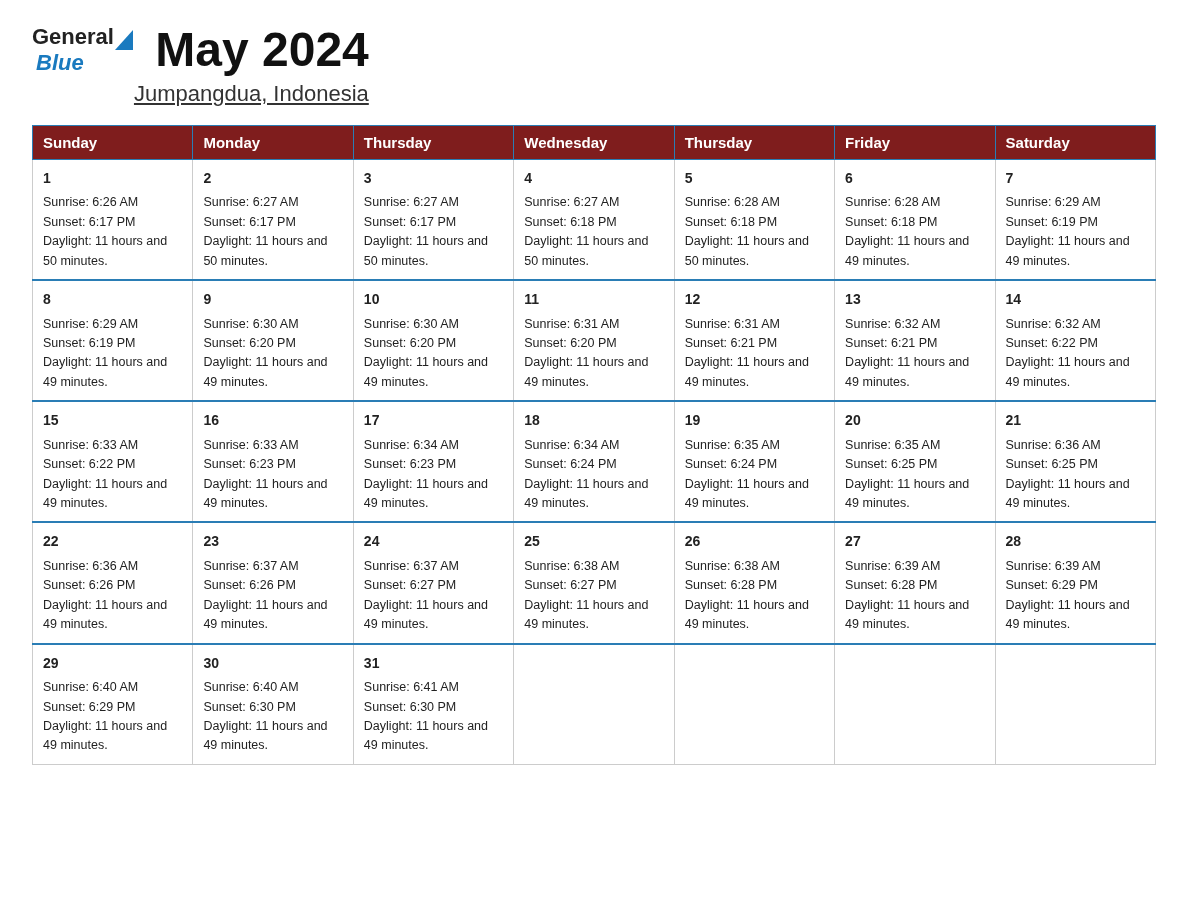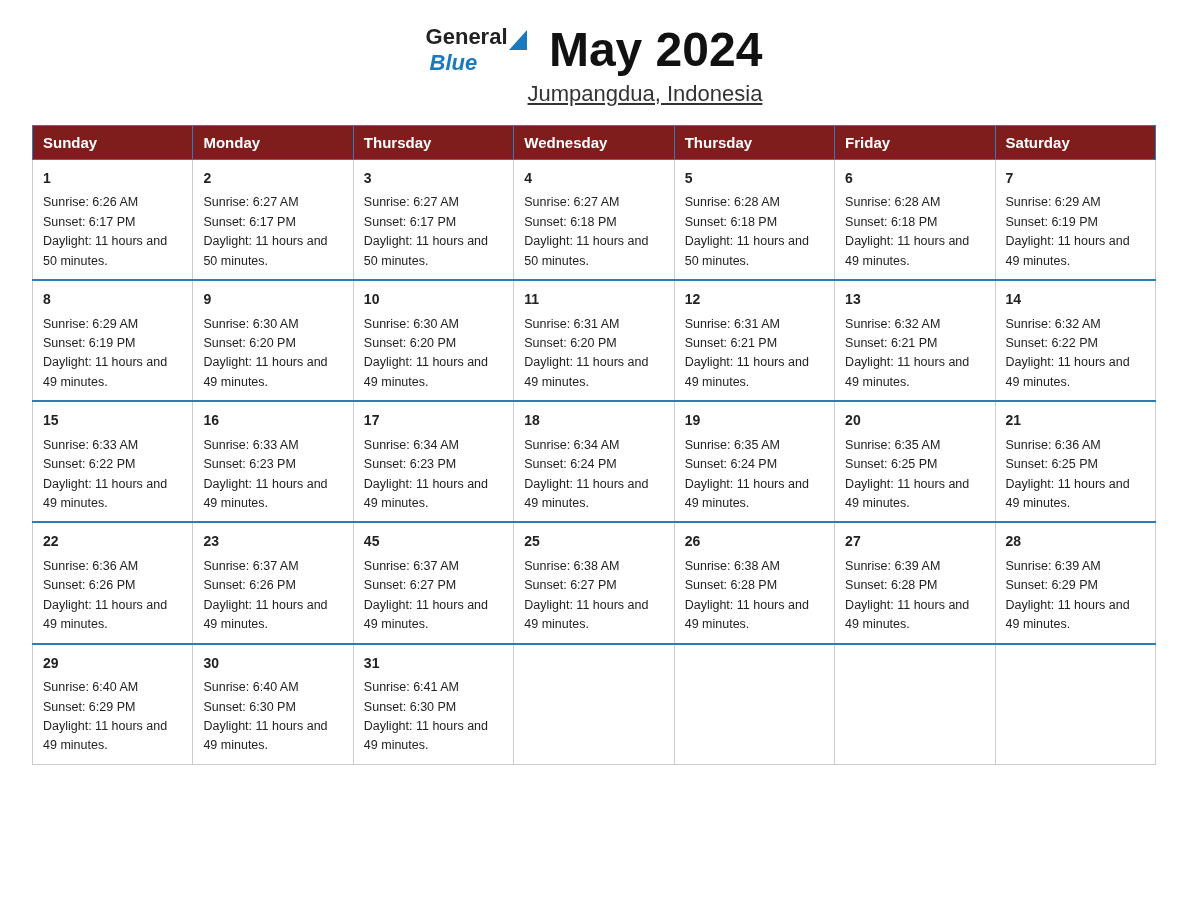--- a/index.html
+++ b/index.html
@@ -7,21 +7,21 @@
       font-family: Arial, sans-serif;
       background: #fff;
       color: #222;
       padding: 24px 32px;
       width: 1188px;
       min-height: 918px;
     }
     .header {
       display: flex;
       align-items: flex-start;
-      justify-content: center;
+      justify-content: flex-start;
       margin-bottom: 18px;
     }
     .logo {
       display: flex;
       align-items: center;
       gap: 4px;
     }
     .title-block {
       text-align: right;
     }
@@ -134,21 +134,21 @@
         <td><span class="day-num">16</span><span>Sunrise: 6:33 AM</span><br><span>Sunset: 6:23 PM</span><br><span>Daylight: 11 hours and 49 minutes.</span></td>
         <td><span class="day-num">17</span><span>Sunrise: 6:34 AM</span><br><span>Sunset: 6:23 PM</span><br><span>Daylight: 11 hours and 49 minutes.</span></td>
         <td><span class="day-num">18</span><span>Sunrise: 6:34 AM</span><br><span>Sunset: 6:24 PM</span><br><span>Daylight: 11 hours and 49 minutes.</span></td>
         <td><span class="day-num">19</span><span>Sunrise: 6:35 AM</span><br><span>Sunset: 6:24 PM</span><br><span>Daylight: 11 hours and 49 minutes.</span></td>
         <td><span class="day-num">20</span><span>Sunrise: 6:35 AM</span><br><span>Sunset: 6:25 PM</span><br><span>Daylight: 11 hours and 49 minutes.</span></td>
         <td><span class="day-num">21</span><span>Sunrise: 6:36 AM</span><br><span>Sunset: 6:25 PM</span><br><span>Daylight: 11 hours and 49 minutes.</span></td>
       </tr>
       <tr>
         <td><span class="day-num">22</span><span>Sunrise: 6:36 AM</span><br><span>Sunset: 6:26 PM</span><br><span>Daylight: 11 hours and 49 minutes.</span></td>
         <td><span class="day-num">23</span><span>Sunrise: 6:37 AM</span><br><span>Sunset: 6:26 PM</span><br><span>Daylight: 11 hours and 49 minutes.</span></td>
-        <td><span class="day-num">45</span><span>Sunrise: 6:37 AM</span><br><span>Sunset: 6:27 PM</span><br><span>Daylight: 11 hours and 49 minutes.</span></td>
+        <td><span class="day-num">24</span><span>Sunrise: 6:37 AM</span><br><span>Sunset: 6:27 PM</span><br><span>Daylight: 11 hours and 49 minutes.</span></td>
         <td><span class="day-num">25</span><span>Sunrise: 6:38 AM</span><br><span>Sunset: 6:27 PM</span><br><span>Daylight: 11 hours and 49 minutes.</span></td>
         <td><span class="day-num">26</span><span>Sunrise: 6:38 AM</span><br><span>Sunset: 6:28 PM</span><br><span>Daylight: 11 hours and 49 minutes.</span></td>
         <td><span class="day-num">27</span><span>Sunrise: 6:39 AM</span><br><span>Sunset: 6:28 PM</span><br><span>Daylight: 11 hours and 49 minutes.</span></td>
         <td><span class="day-num">28</span><span>Sunrise: 6:39 AM</span><br><span>Sunset: 6:29 PM</span><br><span>Daylight: 11 hours and 49 minutes.</span></td>
       </tr>
       <tr>
         <td><span class="day-num">29</span><span>Sunrise: 6:40 AM</span><br><span>Sunset: 6:29 PM</span><br><span>Daylight: 11 hours and 49 minutes.</span></td>
         <td><span class="day-num">30</span><span>Sunrise: 6:40 AM</span><br><span>Sunset: 6:30 PM</span><br><span>Daylight: 11 hours and 49 minutes.</span></td>
         <td><span class="day-num">31</span><span>Sunrise: 6:41 AM</span><br><span>Sunset: 6:30 PM</span><br><span>Daylight: 11 hours and 49 minutes.</span></td>
         <td class="empty-cell"></td>

